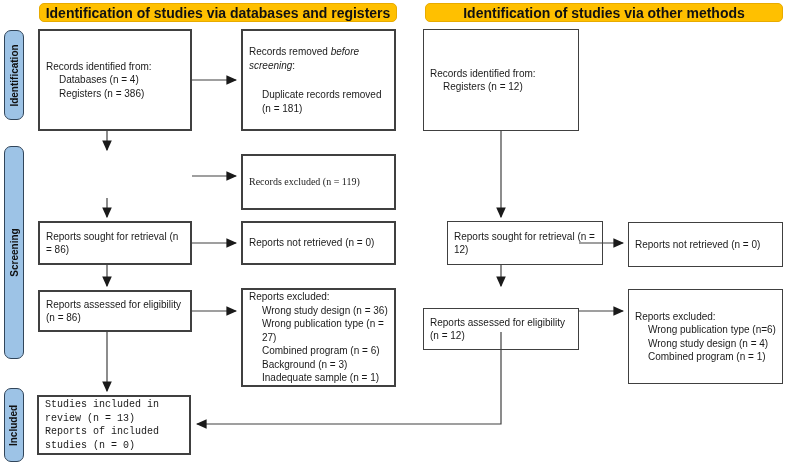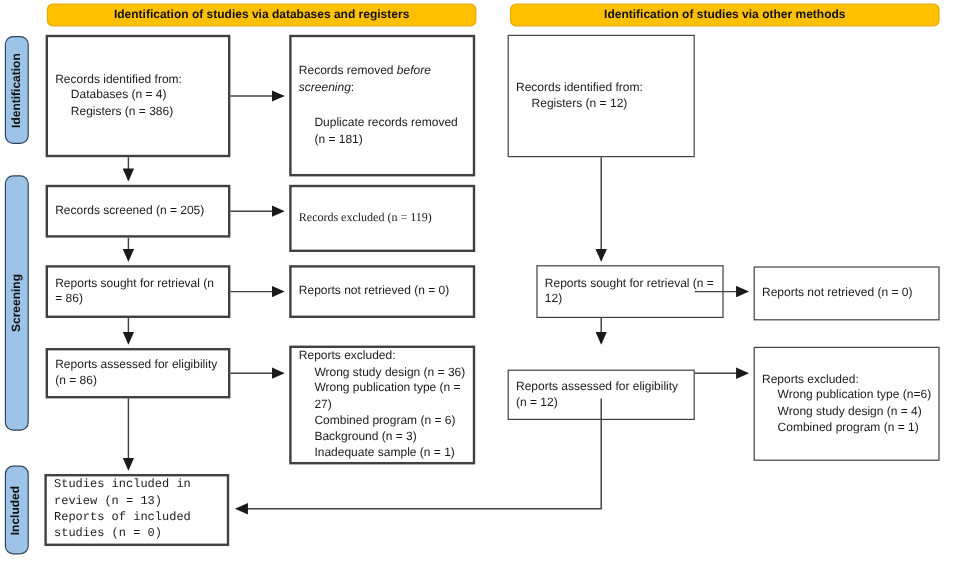--- a/index.html
+++ b/index.html
@@ -6,21 +6,21 @@
   #canvas {
     position:relative; width:796px; height:468px; background:#fff;
     font-family:"Liberation Sans","DejaVu Sans",sans-serif;
     color:#1a1a1a; overflow:hidden;
   }
   .banner {
     position:absolute; height:17px; width:356px; top:3px;
     background:var(--banner-fill,#FFC000);
     border:1px solid #e8ab00; border-radius:5px;
     display:flex; align-items:center; justify-content:center;
-    font-size:10px; font-weight:bold; color:#111;
+    font-size:14px; font-weight:bold; color:#111;
   }
   .stage {
     position:absolute; left:4px; width:20px;
     background:var(--stage-fill,#9DC3E6);
     border:1.5px solid #31455A; border-radius:7px;
     display:flex; align-items:center; justify-content:center;
     box-sizing:border-box;
   }
   .stage span {
     transform:rotate(-90deg); white-space:nowrap;
@@ -58,35 +58,32 @@
     </div>
   <div class="stage" style="top:388px;height:74px;">
       <span>Included</span>
     </div>
 
   <div class="box c1" style="top:29px;height:102px;border-width:2px;">
     <div>Records identified from:</div>
     <div class="sub">Databases (n = 4)</div>
     <div class="sub">Registers (n = 386)</div>
   </div>
-  <div class="box c1" style="top:154px;height:44px;border-width:2px;">
-    <div>Records screened (n = 205)</div>
-  </div>
   <div class="box c1" style="top:221px;height:44px;border-width:2px;">
     <div>Reports sought for retrieval (n = 86)</div>
   </div>
   <div class="box c1" style="top:290px;height:42px;border-width:2px;">
     <div>Reports assessed for eligibility (n = 86)</div>
   </div>
   <div class="box c1" style="top:395px;height:60px;left:37px;border-width:2px;font-family:Liberation Mono, monospace;">
     <div>Studies included in review (n = 13)</div>
     <div>Reports of included studies (n = 0)</div>
   </div>
 
-  <div class="box c2" style="top:29px;height:118px;border-width:2px;gap:16px;">
+  <div class="box c2" style="top:29px;height:102px;border-width:2px;gap:16px;">
     <div><span>Records removed </span><i>before screening</i><span>:</span></div>
     <div class="sub">Duplicate records removed (n = 181)</div>
   </div>
   <div class="box c2" style="top:154px;height:56px;border-width:2px;font-family:Liberation Serif, serif;">
     <div>Records excluded (n = 119)</div>
   </div>
   <div class="box c2" style="top:221px;height:44px;border-width:2px;">
     <div>Reports not retrieved (n = 0)</div>
   </div>
   <div class="box c2" style="top:288px;height:99px;border-width:2px;">

